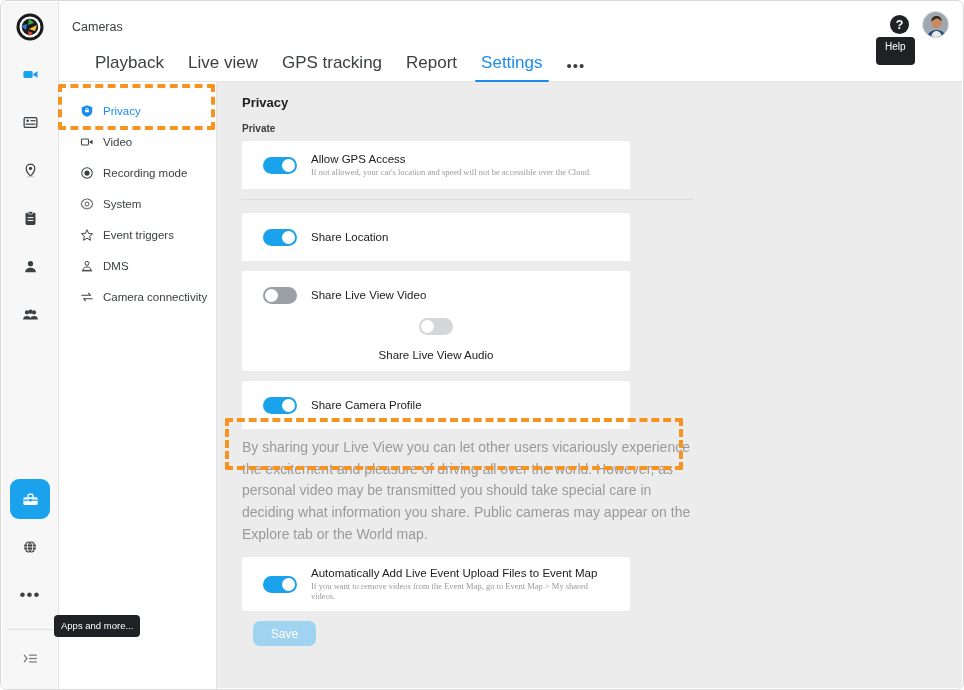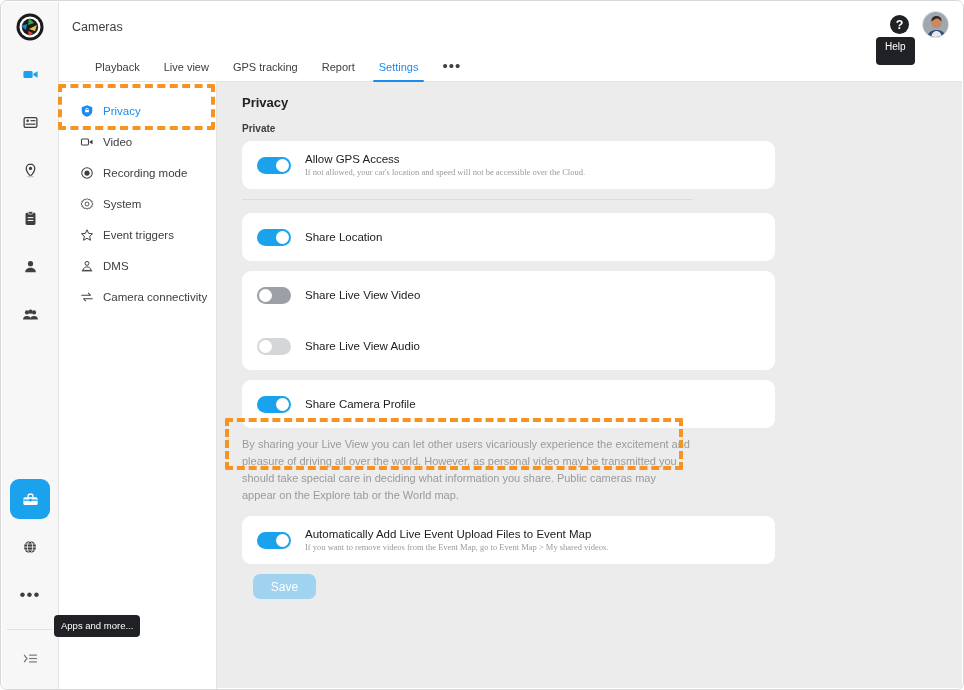--- a/index.html
+++ b/index.html
@@ -75,21 +75,21 @@
     border: 1px solid #dcdcdc;
   }
 
   
   .tabs {
     position: absolute; left: 58px; top: 50px; right: 1px; height: 31px;
     background: #fff; border-bottom: 1px solid #e6e6e6;
     display: flex; align-items: flex-end; padding-left: 24px;
   }
   .tab {
-    font-size: 11px; color: #3c4043;
+    font-size: 17px; color: #3c4043;
     padding: 0 12px 8px; cursor: pointer;
     position: relative;
   }
   .tab.active { color: #1a8cf0; }
   .tab.active::after {
     content: ""; position: absolute;
     left: 6px; right: 6px; bottom: -1px; height: 2.5px;
     background: #1a8cf0; border-radius: 2px;
   }
   .tab.more { font-size: 15px; line-height: 9px; padding-bottom: 11px; letter-spacing: 1px; }
@@ -110,25 +110,25 @@
   .setnav-ic { width: 15px; display: flex; align-items: center; justify-content: center; }
 
   
   .content {
     position: absolute; left: 216px; top: 81px; right: 1px; bottom: 1px;
     background: #ececec; padding: 13px 0 0 25px; overflow: hidden;
   }
   .page-title { font-size: 13px; font-weight: bold; color: #202124; margin-bottom: 13px; }
   .sec-label { font-size: 10px; font-weight: bold; color: #3c4043; margin-bottom: 7px; }
   .card {
-    width: 533px; background: #fff; border-radius: 9px;
-    padding: 10px 15px; margin-bottom: 10px;
+    width: 388px; background: #fff; border-radius: 1px;
+    padding: 10px 21px; margin-bottom: 10px;
   }
   .row { display: flex; align-items: center; gap: 14px; min-height: 28px; }
-  .row + .row { margin-top: 23px; }
+  .row + .row { margin-top: 9px; flex-direction: column; }
   .row-text { display: flex; flex-direction: column; gap: 2px; }
   .row-title { font-size: 11.5px; color: #202124; }
   .row-desc { font-size: 8.5px; color: #9a9a9a; font-family: Liberation Serif, serif; }
 
   .toggle {
     width: 34px; height: 17px; border-radius: 11px;
     position: relative; flex: 0 0 auto; cursor: pointer;
   }
   .toggle .knob {
     position: absolute; top: 2px; width: 13px; height: 13px;
@@ -136,21 +136,21 @@
   }
   .toggle.on { background: #1aa3ec; }
   .toggle.on .knob { right: 2px; }
   .toggle.off { background: #9aa0a6; }
   .toggle.off .knob { left: 2px; }
   .toggle.off-light { background: #d4d6d8; }
   .toggle.off-light .knob { left: 2px; }
 
   .divider { width: 451px; height: 1px; background: #dcdcdc; margin: 2px 0 13px; }
   .note {
-    width: 451px; font-size: 11px; color: #9a9a9a;
+    width: 451px; font-size: 14px; color: #9a9a9a;
     line-height: 1.55; margin: -2px 0 12px 0;
   }
   .save-btn {
     width: 63px; height: 25px; border-radius: 7px;
     background: #9fd3ef; color: #ffffff;
     font-size: 12px; border: none; cursor: pointer;
     display: flex; align-items: center; justify-content: center;
     margin-top: 6px; margin-left: 11px;
   }
 

